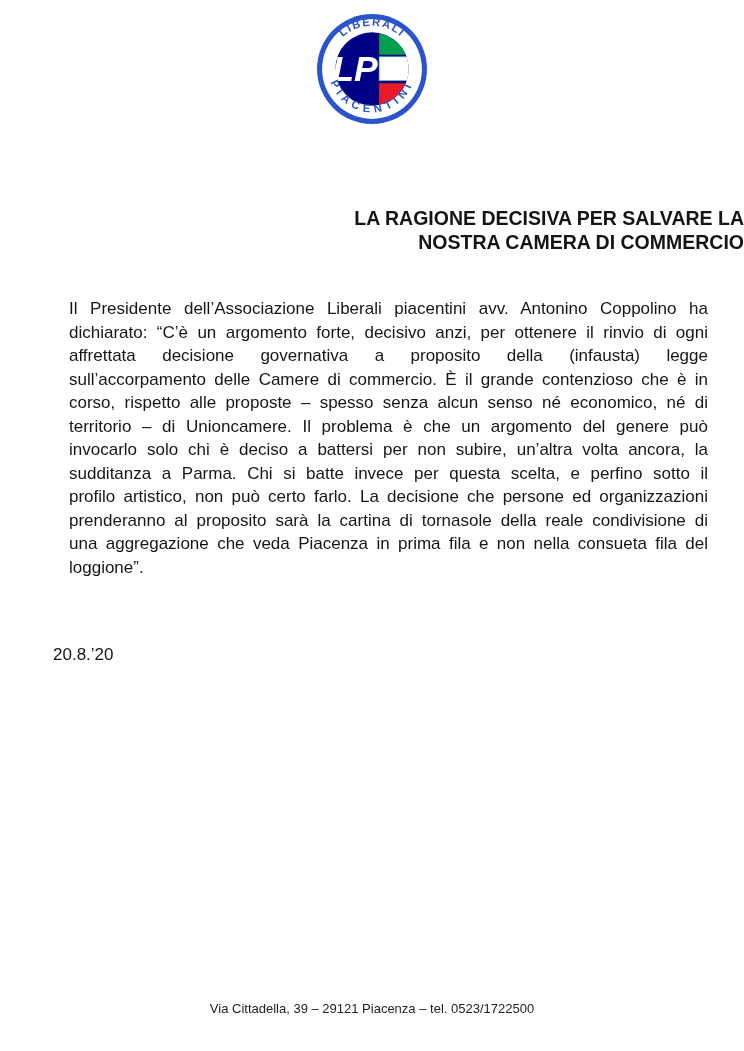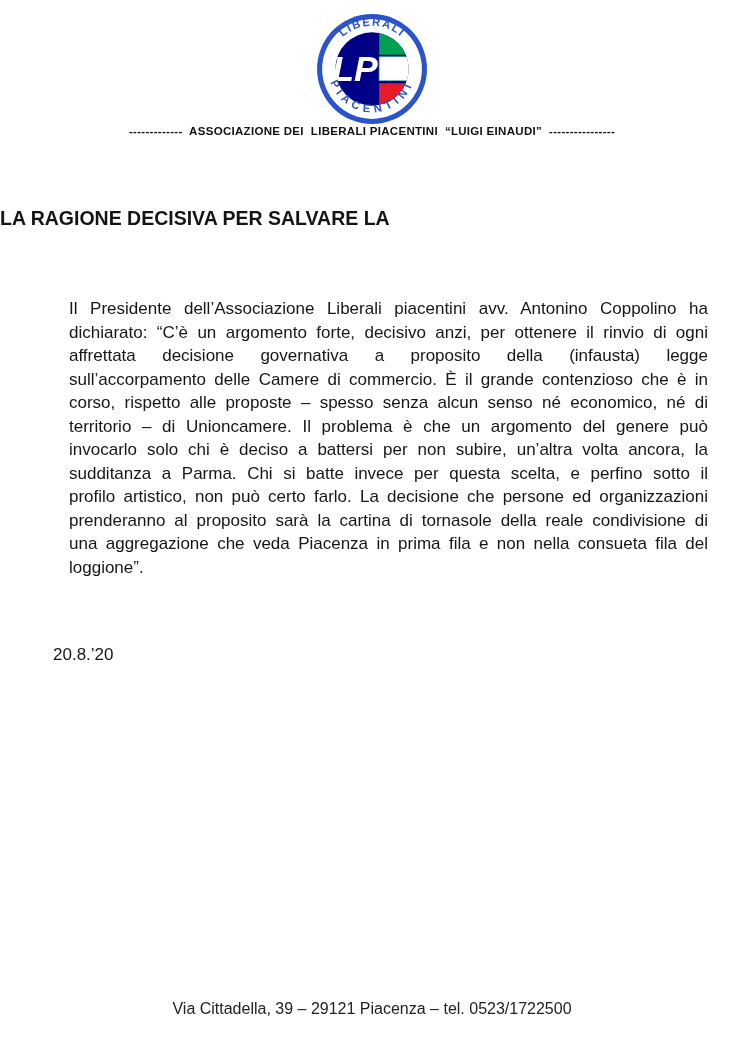--- a/index.html
+++ b/index.html
@@ -30,21 +30,21 @@
     font-weight: bold;
     font-size: 11.5px;
     letter-spacing: 0.3px;
     color: #111;
     white-space: pre;
   }
   .doc-title {
     position: absolute;
     top: 206px; left: 0;
     width: 100%;
-    text-align: left;
+    text-align: right;
     font-weight: bold;
     font-size: 19.5px;
     line-height: 24px;
     color: #141414;
   }
   .body-text {
     position: absolute;
     top: 297px; left: 53px;
     width: 639px;
     font-size: 17px;
@@ -59,21 +59,21 @@
     top: 645px; left: 53px;
     font-size: 17px;
     color: #161616;
     text-align: right;
   }
   .footer {
     position: absolute;
     top: 1002px; left: 0;
     width: 100%;
     text-align: center;
-    font-size: 16px;
+    font-size: 13px;
     line-height: 14px;
     color: #222222;
   }
   .footer a {
     color: #3333cc;
     text-decoration: underline;
   }
   .lp-band-text {
     font-family: "Liberation Sans", sans-serif;
     font-weight: bold;
@@ -110,24 +110,24 @@
 
       <text class="lp-band-text" font-size="11" letter-spacing="1.6" fill="#2b54cc">
         <textPath href="#arcTop" startOffset="50%" text-anchor="middle">LIBERALI</textPath>
       </text>
       <text class="lp-band-text" font-size="11" letter-spacing="4.5" fill="#2b54cc">
         <textPath href="#arcBot" startOffset="50%" text-anchor="middle">PIACENTINI</textPath>
       </text>
     </svg>
   </div>
 
-  <div class="header-line">-------------  ASSOCIAZIONE DEI  LIBERALI PIACENTINI  “LUIGI EINAUDI”  ----------------</div>
 
   <div class="doc-title">
     <div>LA RAGIONE DECISIVA PER SALVARE LA</div>
+    <div>NOSTRA CAMERA DI COMMERCIO</div>
   </div>
 
   <p class="body-text">Il Presidente dell’Associazione Liberali piacentini avv. Antonino Coppolino ha dichiarato: “C’è un argomento forte, decisivo anzi, per ottenere il rinvio di ogni affrettata decisione governativa a proposito della (infausta) legge sull’accorpamento delle Camere di commercio. È il grande contenzioso che è in corso, rispetto alle proposte – spesso senza alcun senso né economico, né di territorio – di Unioncamere. Il problema è che un argomento del genere può invocarlo solo chi è deciso a battersi per non subire, un’altra volta ancora, la sudditanza a Parma. Chi si batte invece per questa scelta, e perfino sotto il profilo artistico, non può certo farlo. La decisione che persone ed organizzazioni prenderanno al proposito sarà la cartina di tornasole della reale condivisione di una aggregazione che veda Piacenza in prima fila e non nella consueta fila del loggione”.</p>
 
   <div class="date-line">20.8.’20</div>
 
   <div class="footer">
     <div>Via Cittadella, 39 – 29121 Piacenza – tel. 0523/1722500</div>
   </div>
 

